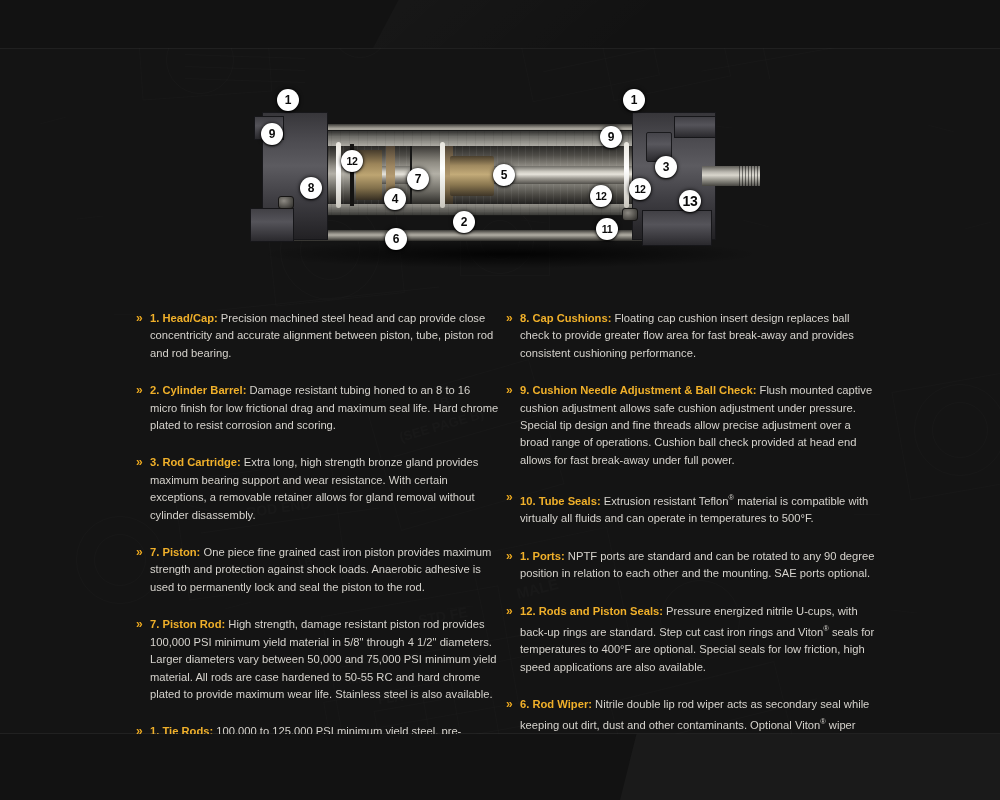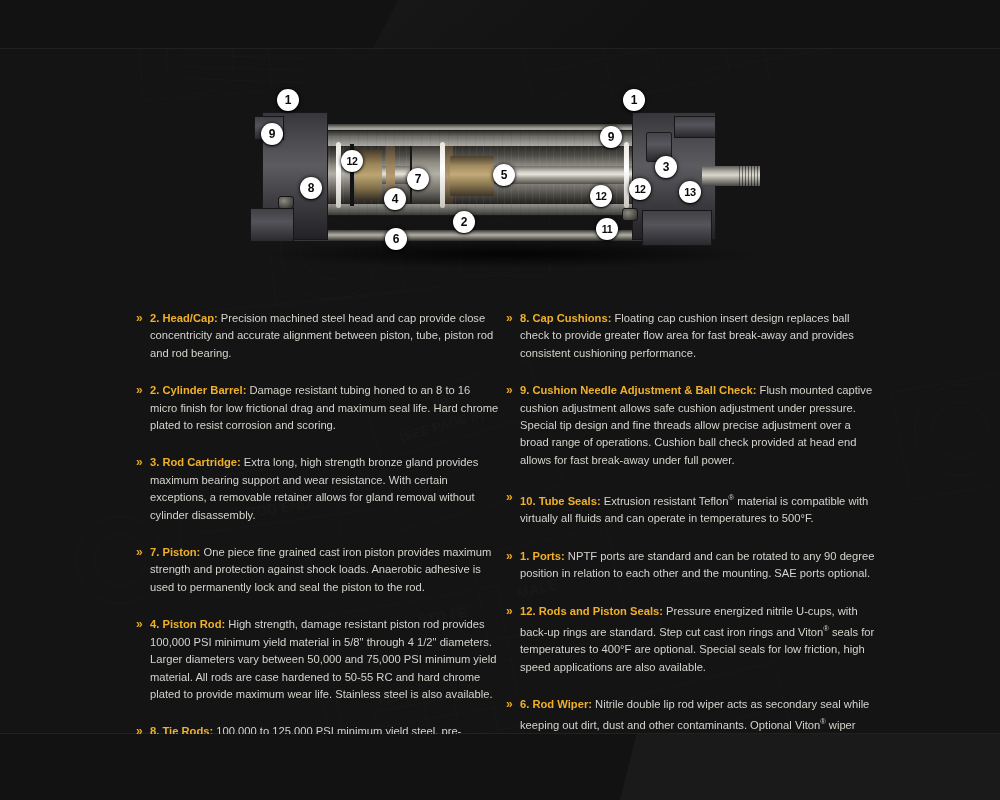--- a/index.html
+++ b/index.html
@@ -450,49 +450,49 @@
       <div class="callout" style="left: 341px; top: 150px; font-size: 10.5px;">12</div>
       <div class="callout" style="left: 629px; top: 178px; font-size: 10.5px;">12</div>
       <div class="callout" style="left: 300px; top: 177px;">8</div>
       <div class="callout" style="left: 407px; top: 168px;">7</div>
       <div class="callout" style="left: 384px; top: 188px;">4</div>
       <div class="callout" style="left: 493px; top: 164px;">5</div>
       <div class="callout" style="left: 453px; top: 211px;">2</div>
       <div class="callout" style="left: 385px; top: 228px;">6</div>
       <div class="callout" style="left: 655px; top: 156px;">3</div>
       <div class="callout" style="left: 590px; top: 185px; font-size: 10.5px;">12</div>
-      <div class="callout" style="left: 679px; top: 181px; font-size: 11px;">13</div>
+      <div class="callout" style="left: 679px; top: 190px; font-size: 14px;">13</div>
       <div class="callout" style="left: 596px; top: 218px; font-size: 10.5px;">11</div>
     </div>
 
   <div class="features">
     <div class="col col-left" id="col-left">
         <div class="item">
           <span class="chev">»</span>
-          <p><span class="title">2. Head/Cap:</span> Precision machined steel head and cap provide close concentricity and accurate alignment between piston, tube, piston rod and rod bearing.</p>
+          <p><span class="title">1. Head/Cap:</span> Precision machined steel head and cap provide close concentricity and accurate alignment between piston, tube, piston rod and rod bearing.</p>
         </div>
         <div class="item">
           <span class="chev">»</span>
           <p><span class="title">2. Cylinder Barrel:</span> Damage resistant tubing honed to an 8 to 16 micro finish for low frictional drag and maximum seal life. Hard chrome plated to resist corrosion and scoring.</p>
         </div>
         <div class="item">
           <span class="chev">»</span>
           <p><span class="title">3. Rod Cartridge:</span> Extra long, high strength bronze gland provides maximum bearing support and wear resistance. With certain exceptions, a removable retainer allows for gland removal without cylinder disassembly.</p>
         </div>
         <div class="item">
           <span class="chev">»</span>
           <p><span class="title">7. Piston:</span> One piece fine grained cast iron piston provides maximum strength and protection against shock loads. Anaerobic adhesive is used to permanently lock and seal the piston to the rod.</p>
         </div>
         <div class="item">
           <span class="chev">»</span>
-          <p><span class="title">4. Piston Rod:</span> High strength, damage resistant piston rod provides 100,000 PSI minimum yield material in 5/8" through 4 1/2" diameters. Larger diameters vary between 50,000 and 75,000 PSI minimum yield material. All rods are case hardened to 50-55 RC and hard chrome plated to provide maximum wear life. Stainless steel is also available.</p>
-        </div>
-        <div class="item">
-          <span class="chev">»</span>
-          <p><span class="title">8. Tie Rods:</span> 100,000 to 125,000 PSI minimum yield steel, pre-stressed for fatigue resistance, and roll threaded for added strength.</p>
+          <p><span class="title">7. Piston Rod:</span> High strength, damage resistant piston rod provides 100,000 PSI minimum yield material in 5/8" through 4 1/2" diameters. Larger diameters vary between 50,000 and 75,000 PSI minimum yield material. All rods are case hardened to 50-55 RC and hard chrome plated to provide maximum wear life. Stainless steel is also available.</p>
+        </div>
+        <div class="item">
+          <span class="chev">»</span>
+          <p><span class="title">1. Tie Rods:</span> 100,000 to 125,000 PSI minimum yield steel, pre-stressed for fatigue resistance, and roll threaded for added strength.</p>
         </div>
         <div class="item">
           <span class="chev">»</span>
           <p><span class="title">7. Head Cushions:</span> Self centering head cushion design provides consistent cushioning performance.</p>
         </div>
       </div>
     <div class="col col-right" id="col-right">
         <div class="item">
           <span class="chev">»</span>
           <p><span class="title">8. Cap Cushions:</span> Floating cap cushion insert design replaces ball check to provide greater flow area for fast break-away and provides consistent cushioning performance.</p>

